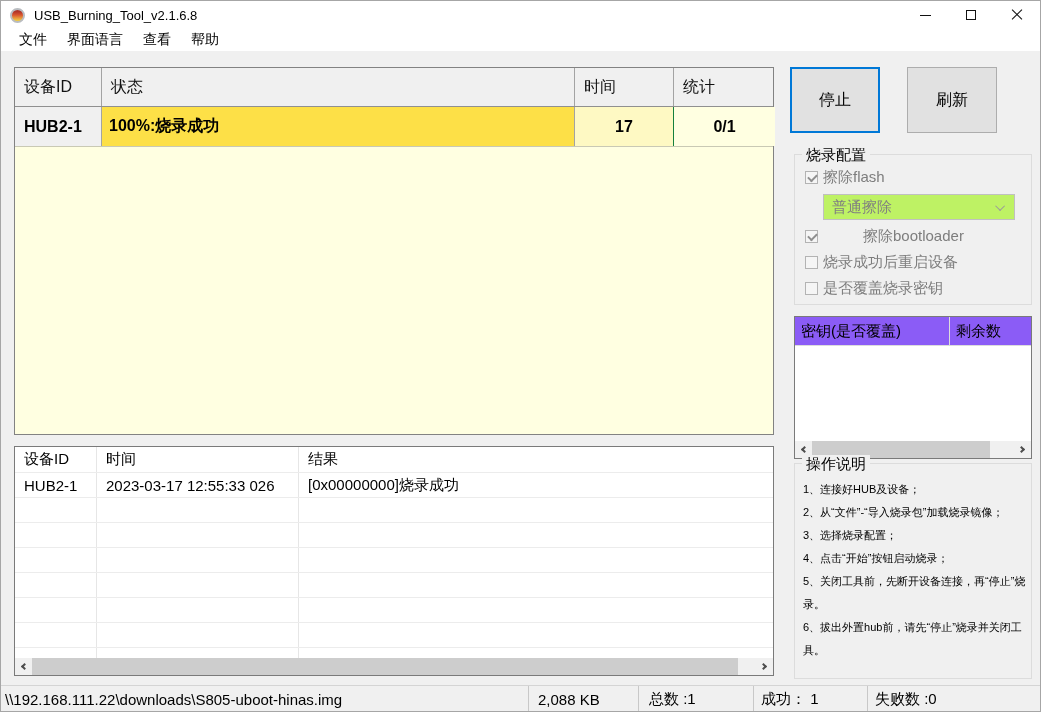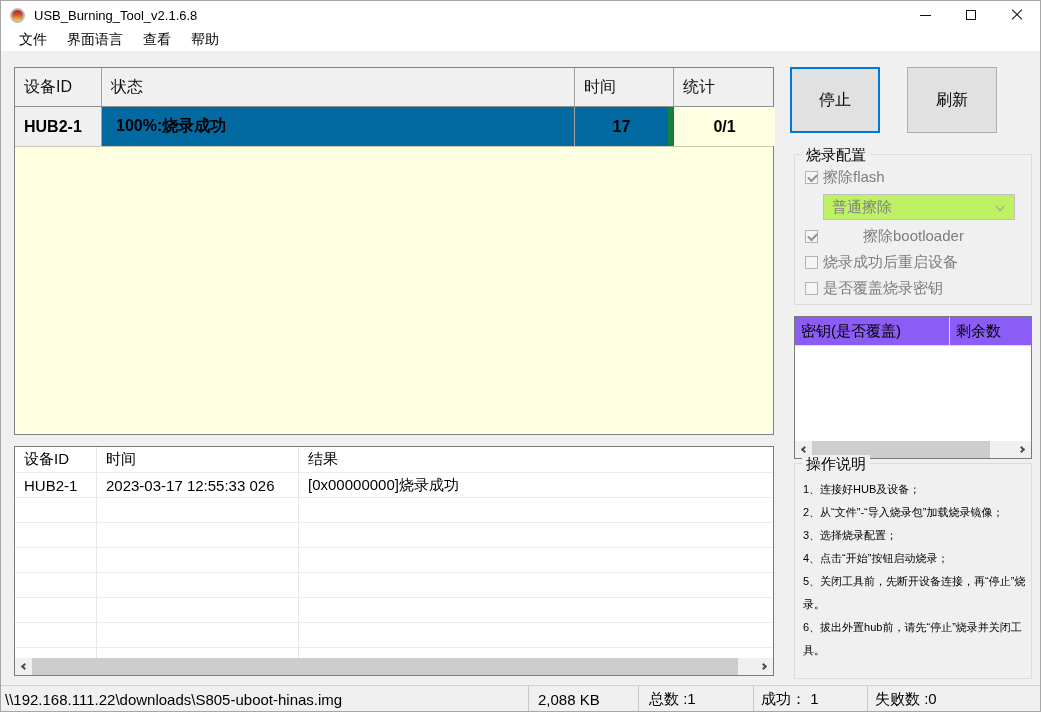--- a/index.html
+++ b/index.html
@@ -30,22 +30,22 @@
   .dt-header { display:flex; height:39px; background:#f0f0f0; border-bottom:1px solid #909090; flex:0 0 auto; }
   .dt-h { display:flex; align-items:center; padding-left:9px; font-size:16px; color:#111; border-right:1px solid #a3a3a3; }
   .dt-h:last-child { border-right:none; }
   .dt-row { display:flex; height:40px; flex:0 0 auto; border-bottom:1px solid #c9c9b4; }
   .dt-c { display:flex; align-items:center; font-size:16px; font-weight:600; color:#000; }
   .c-dev { width:87px; flex:0 0 87px; }
   .c-status { width:473px; flex:0 0 473px; }
   .c-time { width:99px; flex:0 0 99px; }
   .c-stats { width:101px; flex:0 0 101px; }
   .dt-row .c-dev { background:#f0f0f0; border-right:1px solid #a3a3a3; padding-left:9px; }
-  .dt-row .c-status { background:#0369a1; padding-left:14px; border-right:1px solid #a3a3a3; }
-  .dt-row .c-time { background:#0369a1; justify-content:center; border-right:6px solid #15803d; }
+  .dt-row .c-status { background:#fde047; padding-left:7px; border-right:1px solid #a3a3a3; }
+  .dt-row .c-time { background:#fef9c3; justify-content:center; border-right:1px solid #15803d; }
   .dt-row .c-stats { background:#ffffe1; justify-content:center; }
 
   
   .btn { position:absolute; display:flex; align-items:center; justify-content:center; font-size:16px; color:#000; background:#e1e1e1; cursor:default; }
   .btn-stop { left:789px; top:66px; width:90px; height:66px; border:2px solid #0078d7; }
   .btn-refresh { left:906px; top:66px; width:90px; height:66px; border:1px solid #adadad; }
 
   
   .groupbox { position:absolute; border:1px solid #dcdcdc; }
   .groupbox .gb-label { position:absolute; top:-9px; left:7px; background:#f0f0f0; padding:0 4px; font-size:15px; color:#000; }

